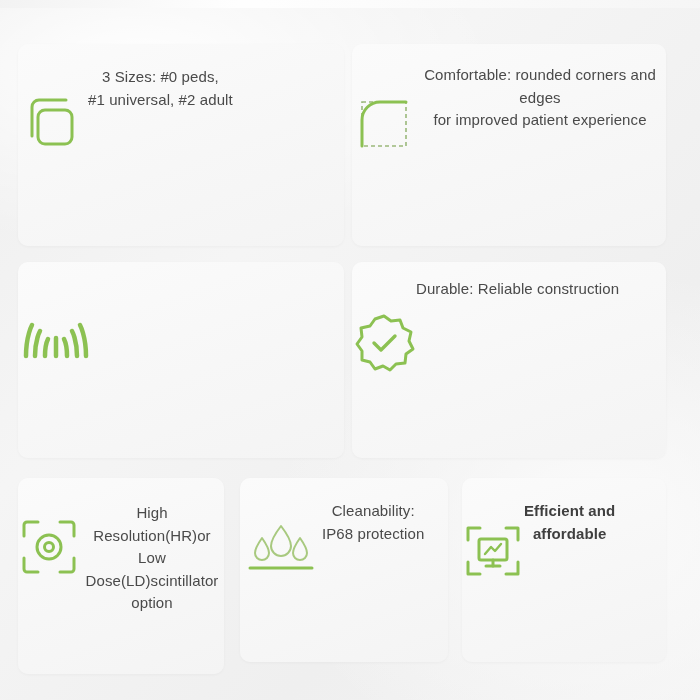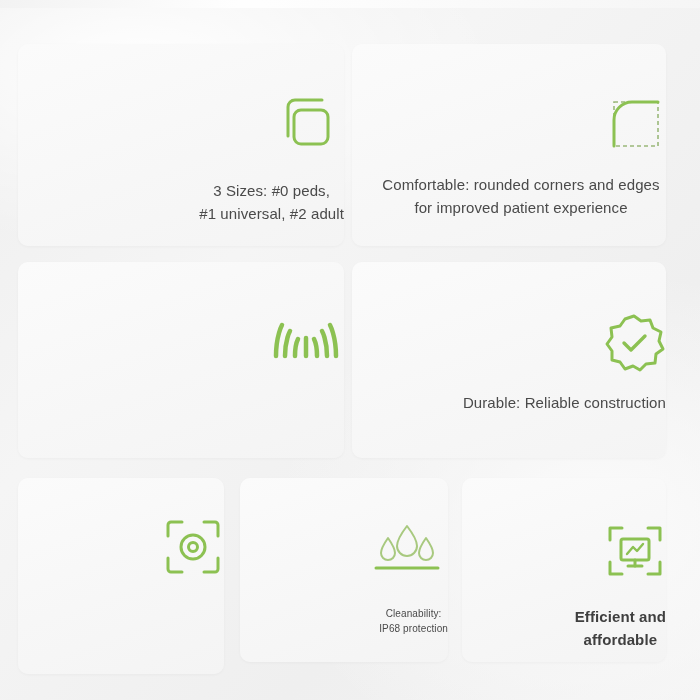--- a/index.html
+++ b/index.html
@@ -37,22 +37,21 @@
     left: 0; top: 0;
     width: 700px;
     height: 700px;
   }
   .card {
     position: absolute;
     background: linear-gradient(160deg, #fbfbfb 0%, #f7f7f7 55%, #f4f4f4 100%);
     border-radius: 10px;
     box-shadow: 0 1px 3px rgba(0,0,0,0.035);
     display: flex;
-    flex-direction: column;
-    align-items: flex-end;
+    align-items: flex-start;
     box-sizing: border-box;
   }
   .icon-wrap {
     display: flex;
     align-items: center;
     justify-content: center;
   }
   .card-text {
     text-align: center;
     color: #4a4a4a;
@@ -79,21 +78,21 @@
   #card-durable .icon-wrap { margin-top: 48px; height: 66px; }
   #card-durable .card-text { margin-top: 16px; font-size: 15px; }
 
   
   #card-resolution { left: 18px; top: 478px; width: 206px; height: 196px; }
   #card-resolution .icon-wrap { margin-top: 34px; height: 70px; }
   #card-resolution .card-text { margin-top: 24px; font-size: 15px; width: 210px; }
 
   #card-clean { left: 240px; top: 478px; width: 208px; height: 184px; }
   #card-clean .icon-wrap { margin-top: 40px; height: 66px; }
-  #card-clean .card-text { margin-top: 22px; font-size: 10px; }
+  #card-clean .card-text { margin-top: 22px; font-size: 15px; }
 
   #card-efficient { left: 462px; top: 478px; width: 204px; height: 184px; }
   #card-efficient .icon-wrap { margin-top: 40px; height: 66px; }
   #card-efficient .card-text { margin-top: 22px; font-size: 15px; font-weight: bold; color: #3f3f3f; }
 
   svg { display: block; }
 </style>
 </head>
 <body>
 
@@ -156,20 +155,22 @@
           <g fill="none" stroke="#8cc152" stroke-width="3" stroke-linecap="round" stroke-linejoin="round">
             <path d="M6 20 L6 9 A3 3 0 0 1 9 6 L20 6"></path>
             <path d="M42 6 L53 6 A3 3 0 0 1 56 9 L56 20"></path>
             <path d="M56 42 L56 53 A3 3 0 0 1 53 56 L42 56"></path>
             <path d="M20 56 L9 56 A3 3 0 0 1 6 53 L6 42"></path>
             <circle cx="31" cy="31" r="12"></circle>
             <circle cx="31" cy="31" r="4.5"></circle>
           </g>
         </svg>
       </div>
+      <div class="card-text">High Resolution(HR)or Low
+Dose(LD)scintillator option</div>
     </div>
 
     <div class="card" id="card-clean">
       <div class="icon-wrap">
         <svg width="82" height="62" viewBox="0 0 82 62">
           <g fill="none" stroke="#a8c97f" stroke-width="2" stroke-linejoin="round">
             <path d="M41 6 C41 6 31 19 31 26 A10 10 0 0 0 51 26 C51 19 41 6 41 6 Z"></path>
             <path d="M22 18 C22 18 15 28 15 33 A7 7 0 0 0 29 33 C29 28 22 18 22 18 Z"></path>
             <path d="M60 18 C60 18 53 28 53 33 A7 7 0 0 0 67 33 C67 28 60 18 60 18 Z"></path>
           </g>

